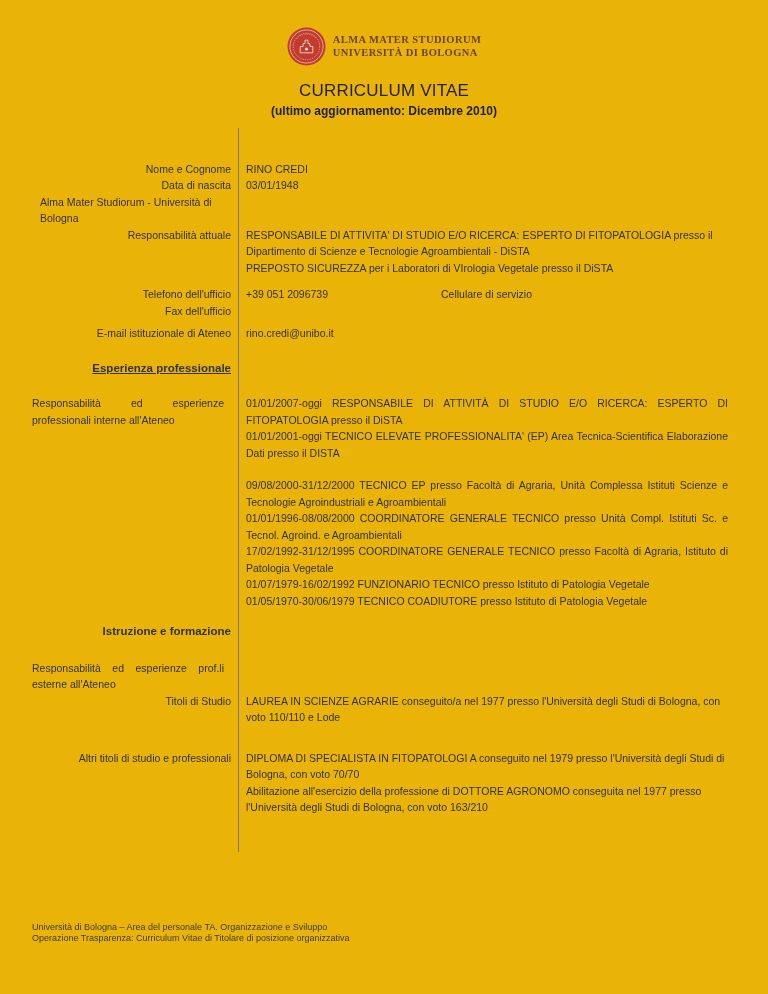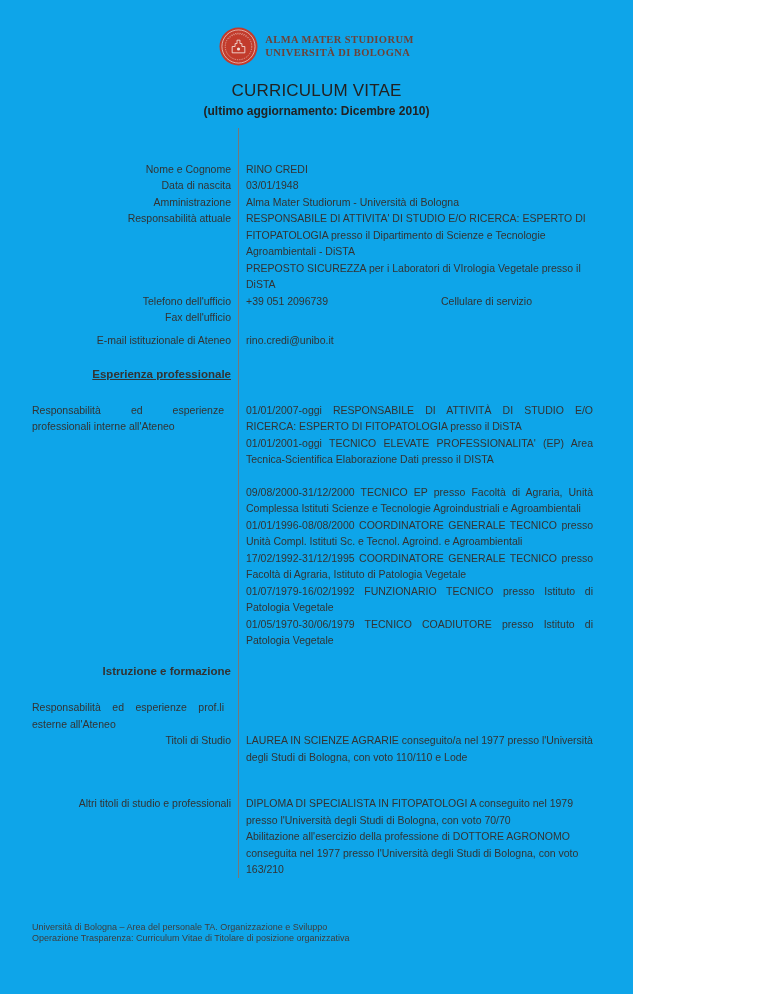--- a/index.html
+++ b/index.html
@@ -1,21 +1,21 @@
 <!DOCTYPE html>
 <html><head>
 <meta charset="utf-8">
 <style>
   html,body { margin:0; padding:0; background:#fff; }
   body {
     width:768px; height:994px; position:relative;
     font-family:"Liberation Sans", sans-serif; color:#333;
     -webkit-font-smoothing:antialiased;
   }
-  .page { width:633px; height:994px; position:relative; overflow:hidden; background:#0ea5e9; }
+  .page { width:768px; height:994px; position:relative; overflow:hidden; background:#eab308; }
 
   
   .doc-header { text-align:center; padding-top:27px; }
   .logo-row { display:flex; align-items:center; justify-content:center; gap:7px; }
   .seal { width:39px; height:39px; display:block; }
   .logo-text {
     text-align:left; font-family:"Liberation Serif", serif;
     font-size:10.5px; line-height:12.5px; font-weight:700;
     color:#6d4238; letter-spacing:0.4px;
   }
@@ -31,27 +31,27 @@
   .divider { position:absolute; left:206px; top:0; bottom:0; width:1px; background:#777; }
   .row { display:grid; grid-template-columns:206px 1fr; }
   .label { text-align:right; padding-right:7px; }
   .label-left { text-align:justify; padding-right:14px; }
   .heading { font-weight:700; font-size:11.5px; }
   .value { padding-left:8px; white-space:pre-line; min-height:16.5px; }
   .justify { text-align:justify; }
   .value-tel { display:flex; }
   .tel-num { width:195px; flex:0 0 195px; }
 
-  .m-tel { margin-top:0; }
+  .m-tel { margin-top:10px; }
   .m-email { margin-top:6px; }
   .m-exp-head { margin-top:18px; margin-bottom:19px;text-decoration:underline; }
   .m-block2 { margin-top:16px; }
   .m-ext { margin-top:20px; }
   .m-edu-head { margin-top:14px; margin-bottom:4px; }
-  .m-altri { margin-top:30px; }
+  .m-altri { margin-top:24px; }
 
   
   .doc-footer { position:absolute; left:32px; top:922px; font-size:9px; line-height:11px; color:#3d3d3d; }
 </style>
 </head>
 <body>
 
 <div class="page">
 
   <header class="doc-header">
@@ -82,21 +82,20 @@
 
     <div class="row">
       <div class="label">Nome e Cognome</div>
       <div class="value">RINO CREDI</div>
     </div>
     <div class="row">
       <div class="label">Data di nascita</div>
       <div class="value">03/01/1948</div>
     </div>
     <div class="row">
-      <div class="label">Amministrazione</div>
       <div class="value">Alma Mater Studiorum - Università di Bologna</div>
     </div>
     <div class="row">
       <div class="label">Responsabilità attuale</div>
       <div class="value">RESPONSABILE DI ATTIVITA' DI STUDIO E/O RICERCA: ESPERTO DI FITOPATOLOGIA presso il Dipartimento di Scienze e Tecnologie Agroambientali - DiSTA
 PREPOSTO SICUREZZA per i Laboratori di VIrologia Vegetale presso il DiSTA</div>
     </div>
     <div class="row m-tel">
       <div class="label">Telefono dell'ufficio</div>
       <div class="value value-tel">

